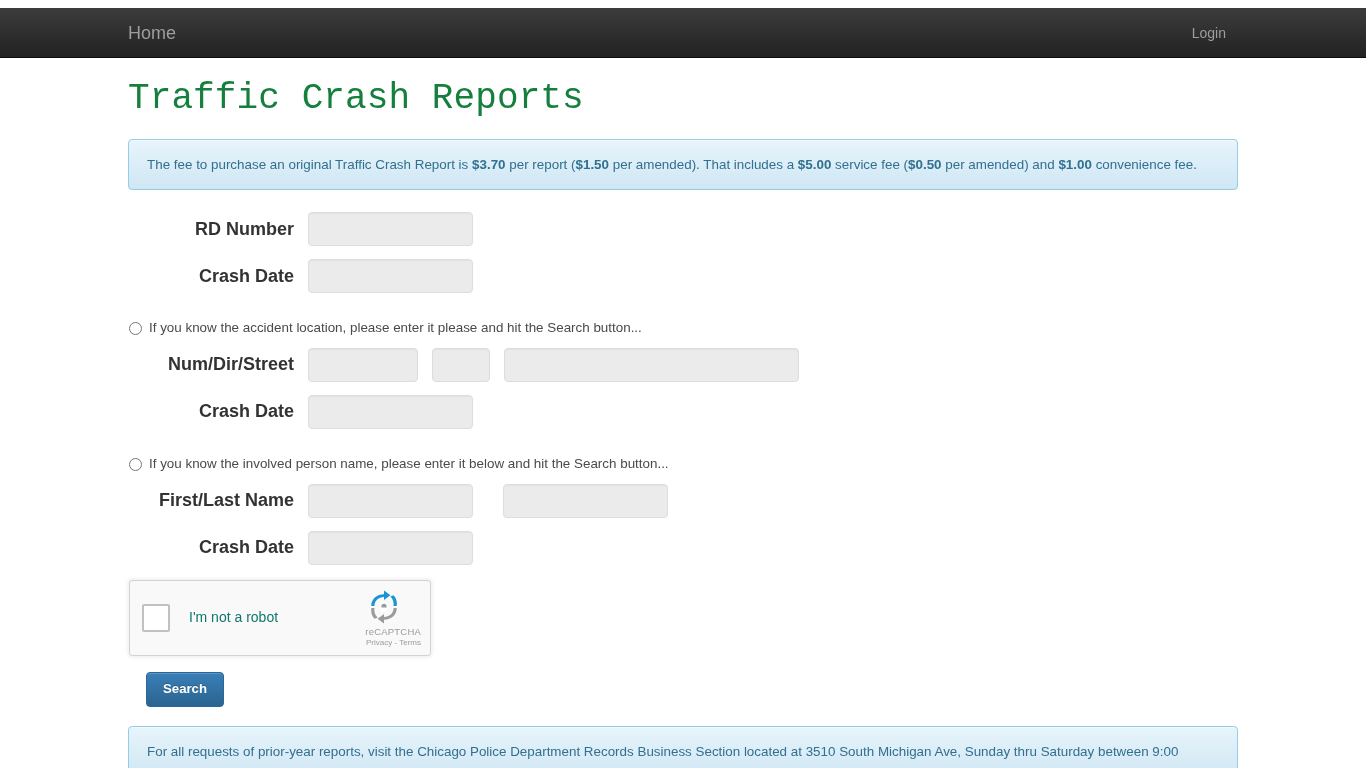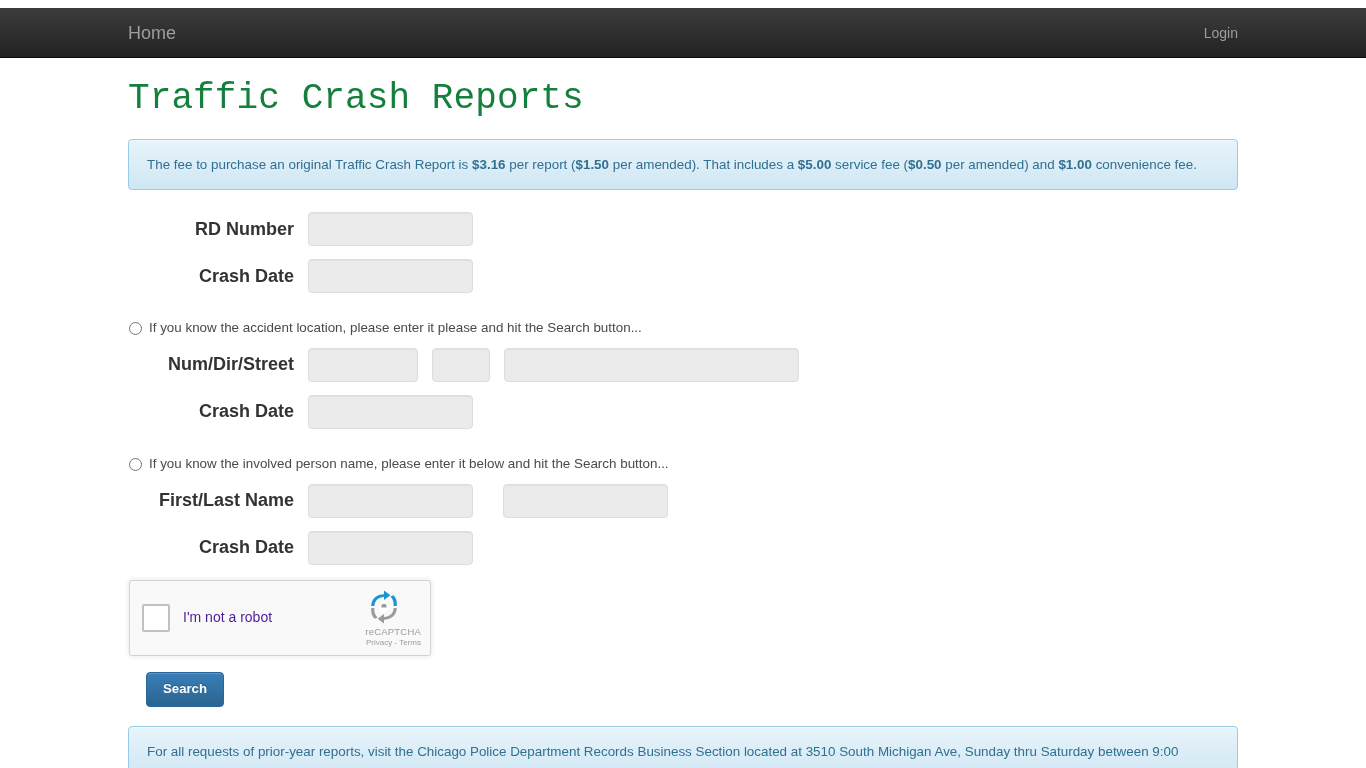--- a/index.html
+++ b/index.html
@@ -35,21 +35,21 @@
     height: 50px;
     line-height: 50px;
     padding: 0 15px;
     color: #9d9d9d;
     font-size: 18px;
     text-decoration: none;
     cursor: pointer;
   }
   .nav-right {
     position: absolute;
-    right: 0;
+    right: 12px;
     top: 0;
     height: 54px;
     line-height: 50px;
   }
   .nav-link {
     display: inline-block;
     height: 50px;
     line-height: 50px;
     padding: 0 15px;
     color: #9d9d9d;
@@ -165,23 +165,23 @@
     width: 28px;
     height: 28px;
     margin-left: 12px;
     background: #ffffff;
     border: 2px solid #c1c1c1;
     border-radius: 2px;
     cursor: pointer;
     flex: 0 0 auto;
   }
   .rc-text {
-    margin-left: 13px;
+    margin-left: 19px;
     font-size: 14px;
-    color: #4c1d95;
+    color: #0f766e;
     font-family: "Liberation Sans", sans-serif;
     line-height: 17px;
   }
   .rc-brand {
     position: absolute;
     right: 9px;
     top: 9px;
     width: 74px;
     text-align: right;
   }
@@ -246,21 +246,21 @@
     </div>
   </div>
 </div>
 
 <div class="container">
 
   <h1 class="page-title">Traffic Crash Reports</h1>
 
   
   <div class="alert-info">
-    <span>The fee to purchase an original Traffic Crash Report is </span><b>$3.16</b><span> per report (</span><b>$1.50</b><span> per amended). That includes a </span><b>$5.00</b><span> service fee (</span><b>$0.50</b><span> per amended) and </span><b>$1.00</b><span> convenience fee.</span>
+    <span>The fee to purchase an original Traffic Crash Report is </span><b>$3.70</b><span> per report (</span><b>$1.50</b><span> per amended). That includes a </span><b>$5.00</b><span> service fee (</span><b>$0.50</b><span> per amended) and </span><b>$1.00</b><span> convenience fee.</span>
   </div>
 
   
 
   <div class="field-row">
     <div class="field-label">RD Number</div>
     <input type="text" class="fld fld-rd" disabled="" value="" style="">
   </div>
 
   <div class="field-row">

